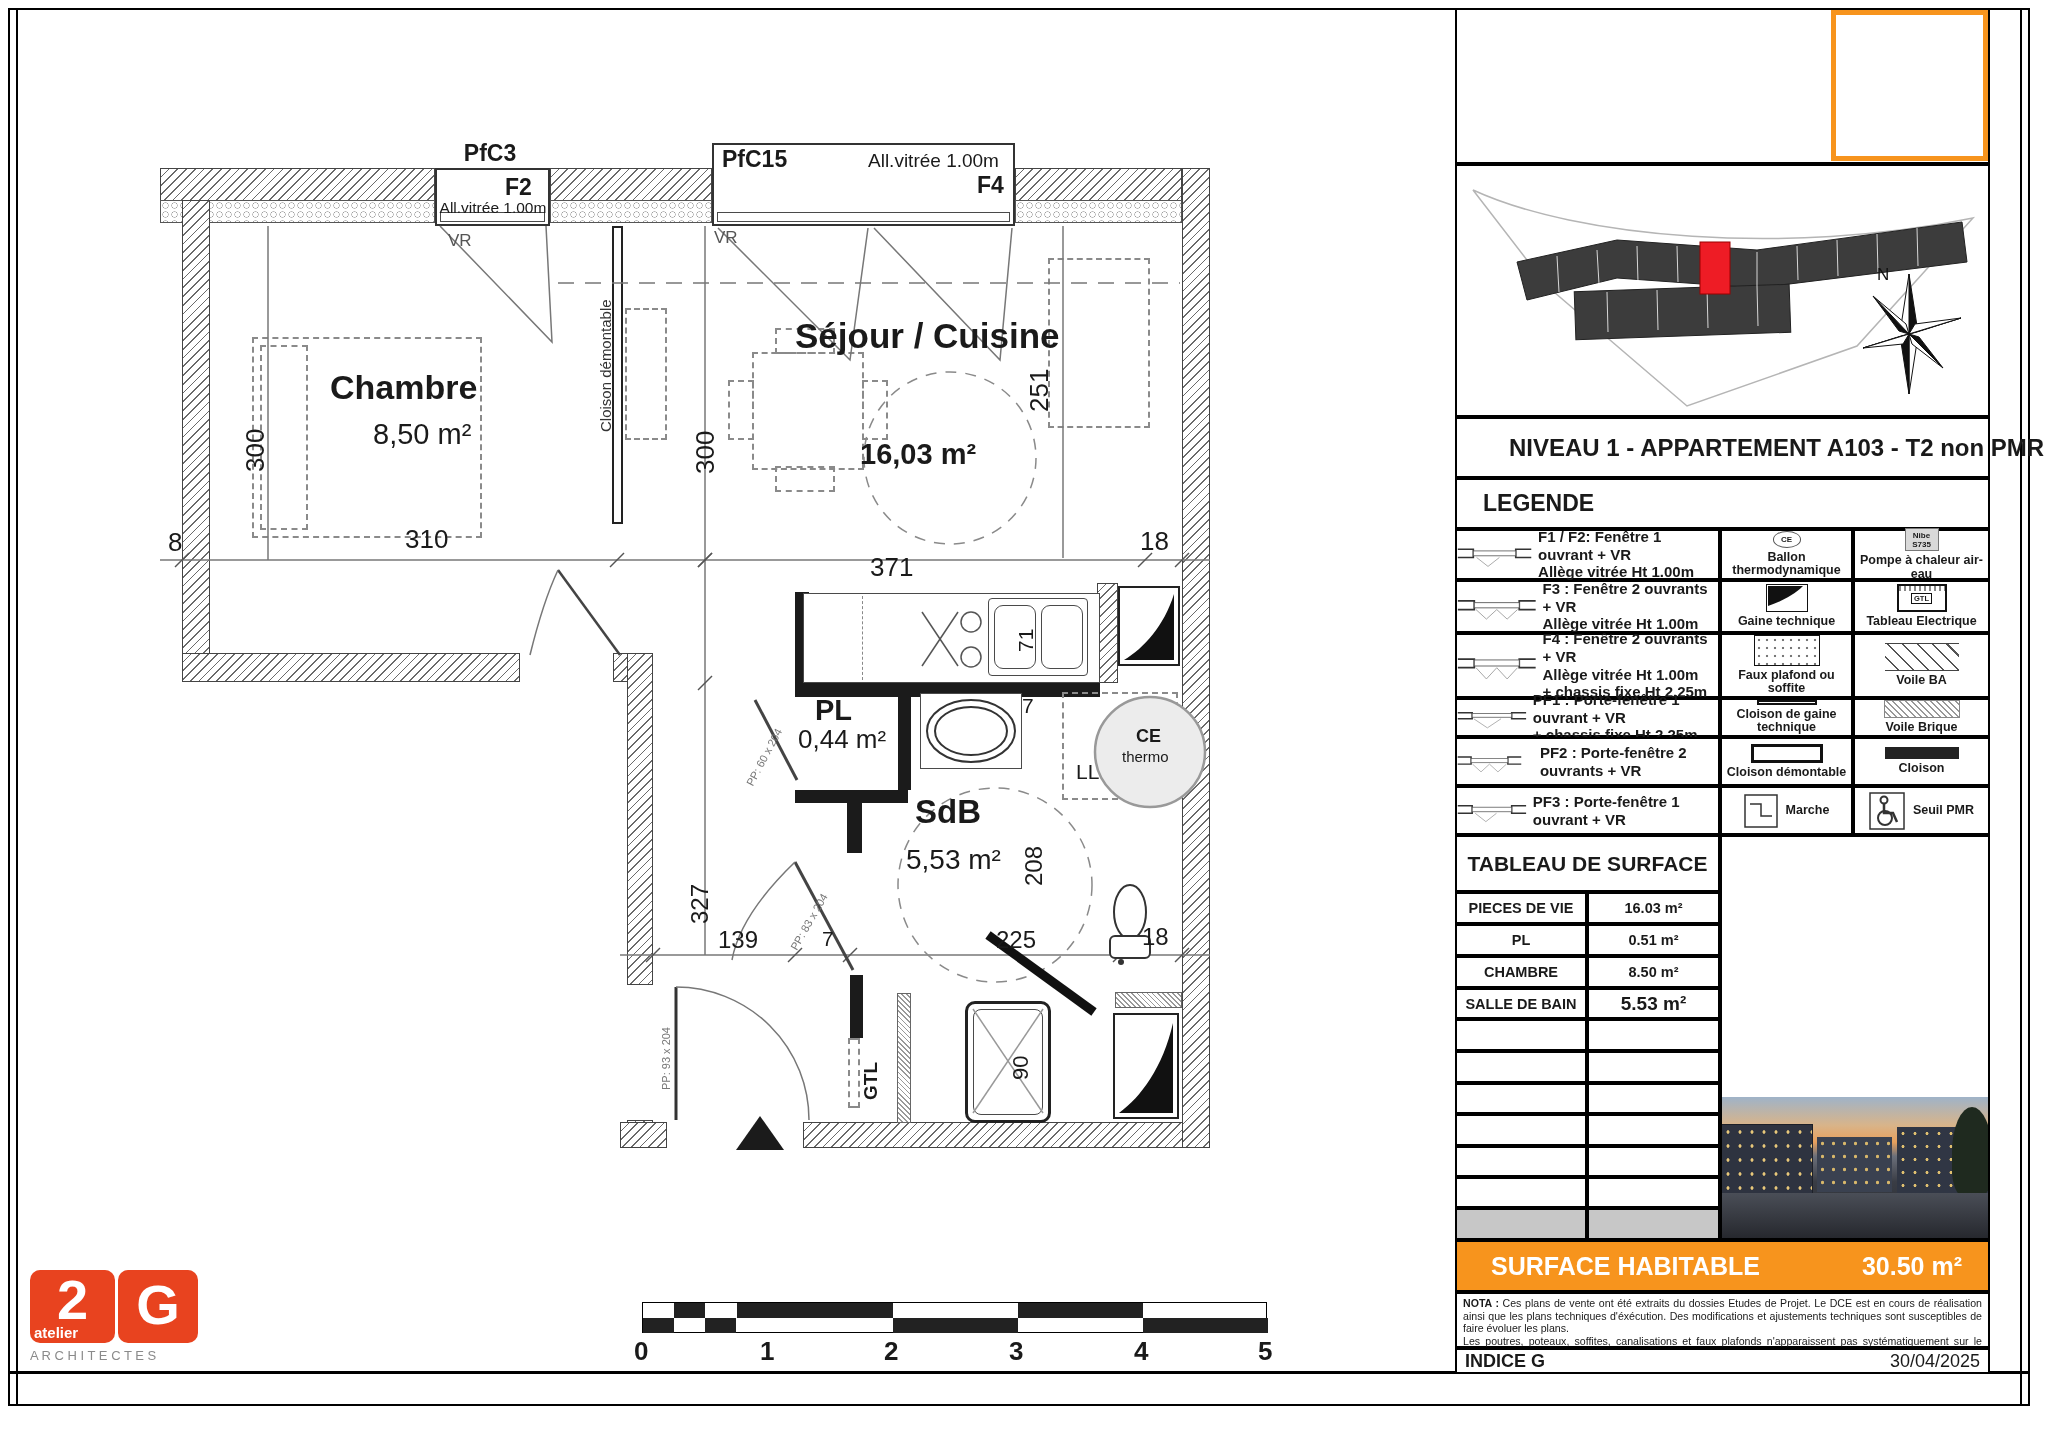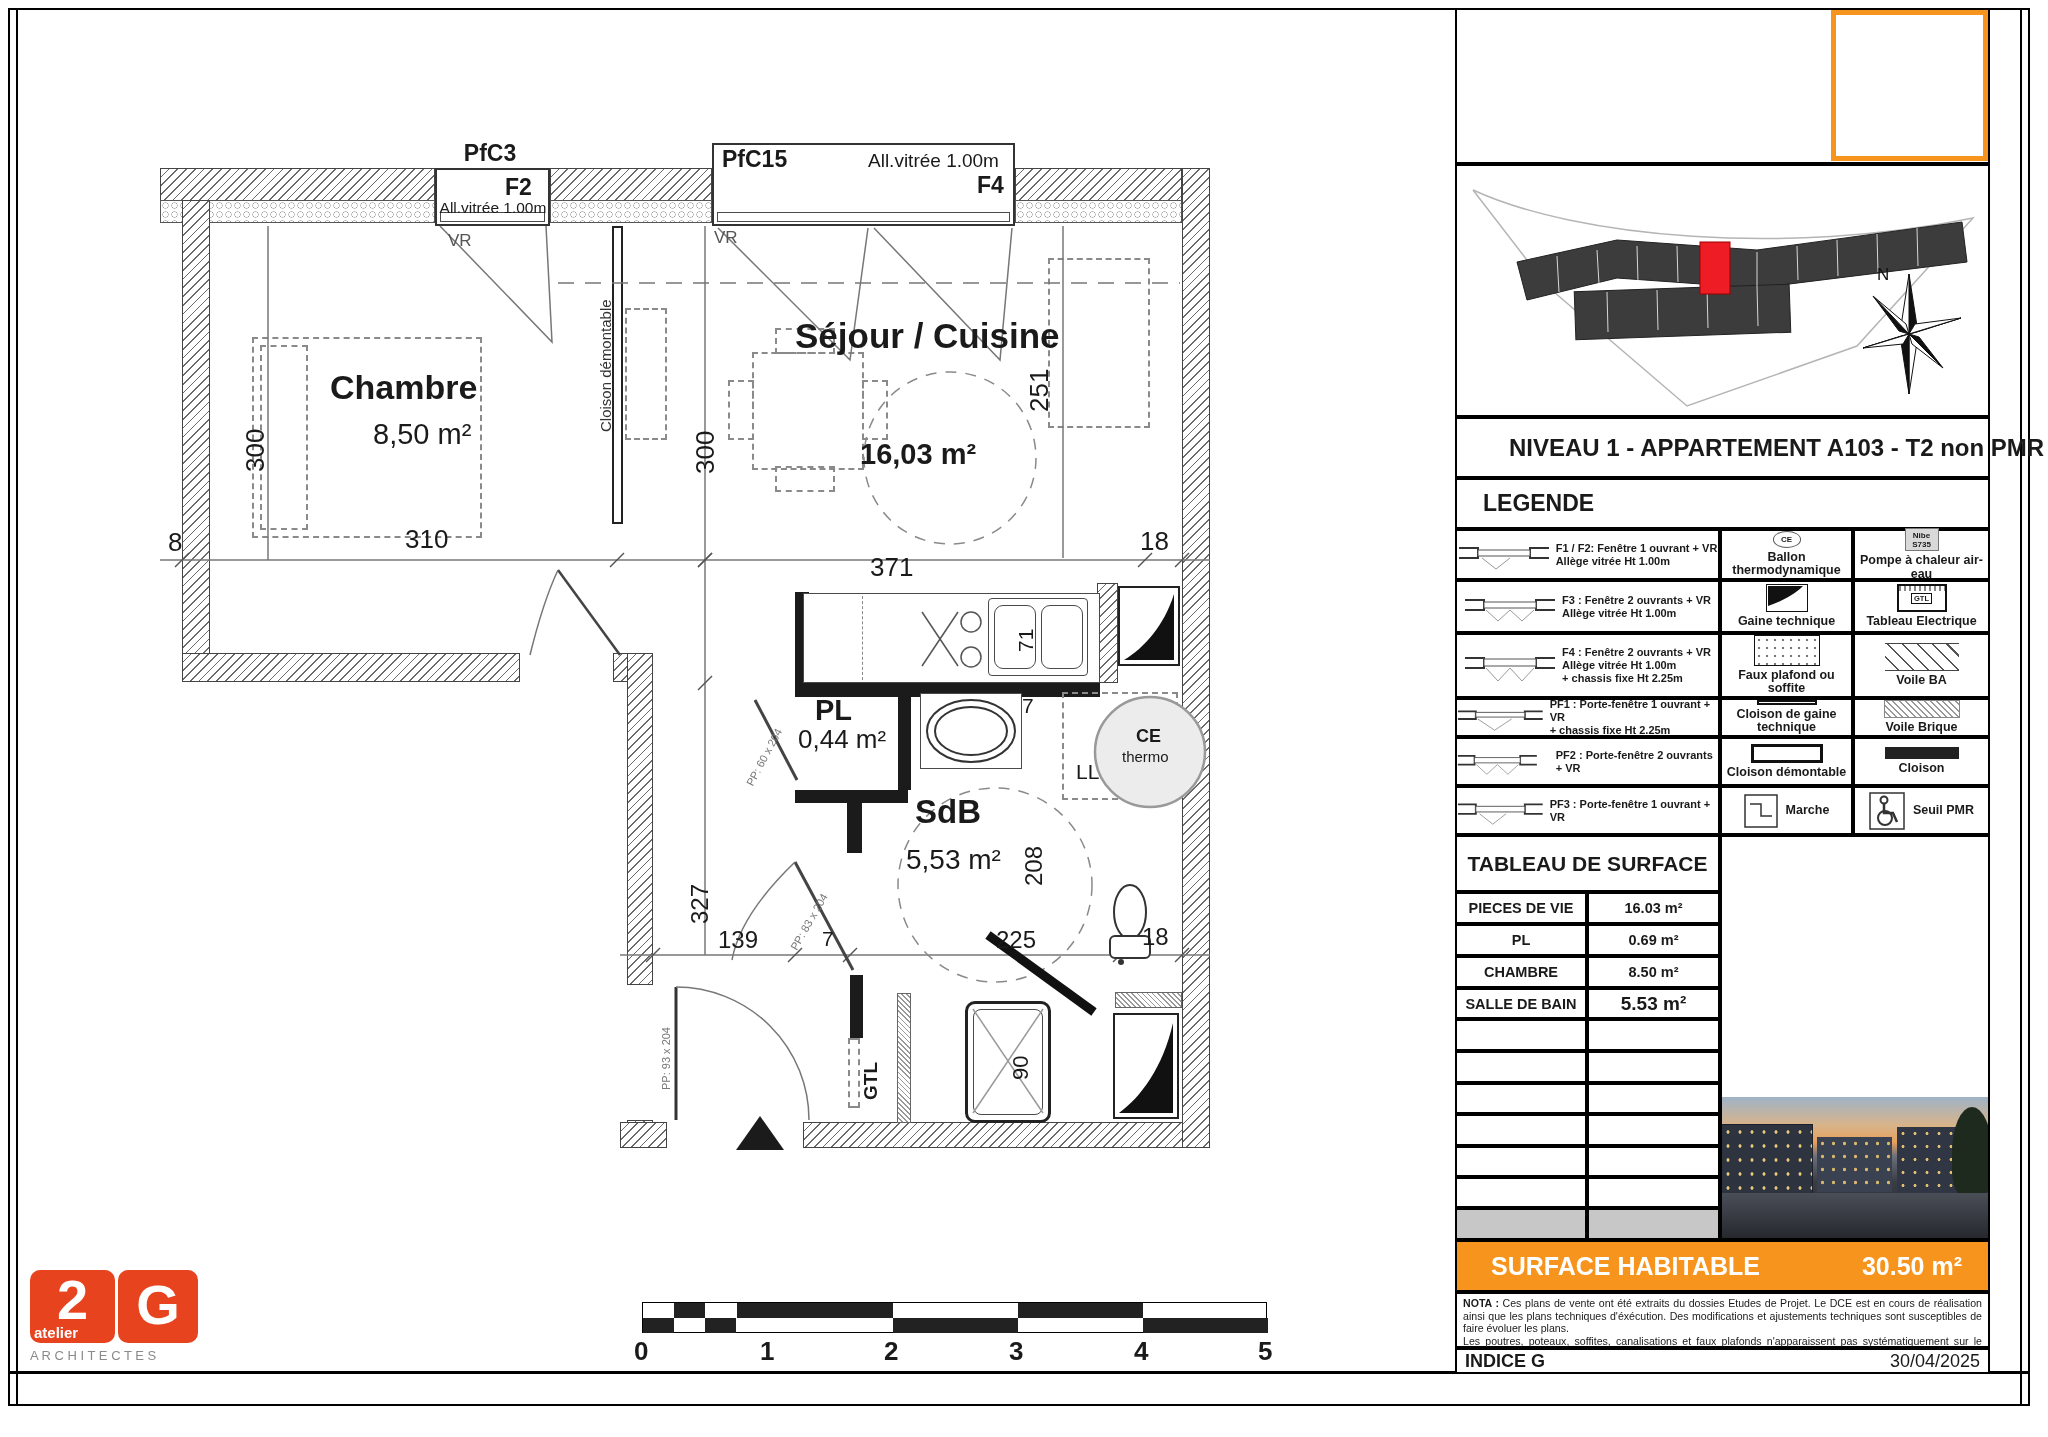--- a/index.html
+++ b/index.html
@@ -9,21 +9,21 @@
   .ins{background-color:#fff;background-image:radial-gradient(circle at 4.5px 4.5px,#fff 2.2px,#8a8a8a 2.7px,#fff 3.4px);background-size:9px 9px;border:1px solid #555;}
   .brick{background:repeating-linear-gradient(45deg,#fff 0 2.5px,#999 2.5px 3.6px);border:1px solid #666;}
   .cloison{background:#1b1b1b;}
   .dash{border:2px dashed #8a8a8a;background:transparent;}
   .thin{border:1.5px solid #4a4a4a;background:#fff;}
   .lbl{position:absolute;white-space:nowrap;z-index:6;}
   .rot{transform:rotate(-90deg);transform-origin:0 0;}
   .b{font-weight:bold;}
   .tb-box{position:absolute;border:2.5px solid #000;background:#fff;box-sizing:border-box;}
   .cell{position:absolute;border:2px solid #000;box-sizing:border-box;display:flex;align-items:center;justify-content:center;flex-direction:column;background:#fff;}
-  .legtxt{font-size:11px;font-weight:bold;line-height:1.18;white-space:pre-line;}
+  .legtxt{font-size:15px;font-weight:bold;line-height:1.18;white-space:pre-line;}
   .icolbl{font-size:12.5px;font-weight:bold;text-align:center;line-height:1.1;margin-top:3px;}
   svg{display:block;}
 </style>
 </head>
 <body>
 
 <div id="sheet">
 
   <div class="abs" style="left:8px;top:8px;width:2022px;height:1398px;border:2px solid #000;"></div>
   <div class="abs" style="left:16px;top:8px;width:2px;height:1398px;background:#000;"></div>
@@ -426,21 +426,21 @@
   <div class="cell" style="left:1455px;top:892px;width:132px;height:32px;">
       <span class="b" style="font-size:14.5px;">PIECES DE VIE</span>
     </div>
   <div class="cell" style="left:1587px;top:892px;width:133px;height:32px;">
       <span class="b" style="font-size:14.5px;">16.03 m²</span>
     </div>
   <div class="cell" style="left:1455px;top:924px;width:132px;height:32px;">
       <span class="b" style="font-size:14.5px;">PL</span>
     </div>
   <div class="cell" style="left:1587px;top:924px;width:133px;height:32px;">
-      <span class="b" style="font-size:14.5px;">0.69 m²</span>
+      <span class="b" style="font-size:14.5px;">0.51 m²</span>
     </div>
   <div class="cell" style="left:1455px;top:956px;width:132px;height:32px;">
       <span class="b" style="font-size:14.5px;">CHAMBRE</span>
     </div>
   <div class="cell" style="left:1587px;top:956px;width:133px;height:32px;">
       <span class="b" style="font-size:14.5px;">8.50 m²</span>
     </div>
   <div class="cell" style="left:1455px;top:988px;width:132px;height:31px;">
       <span class="b" style="font-size:14.5px;">SALLE DE BAIN</span>
     </div>

